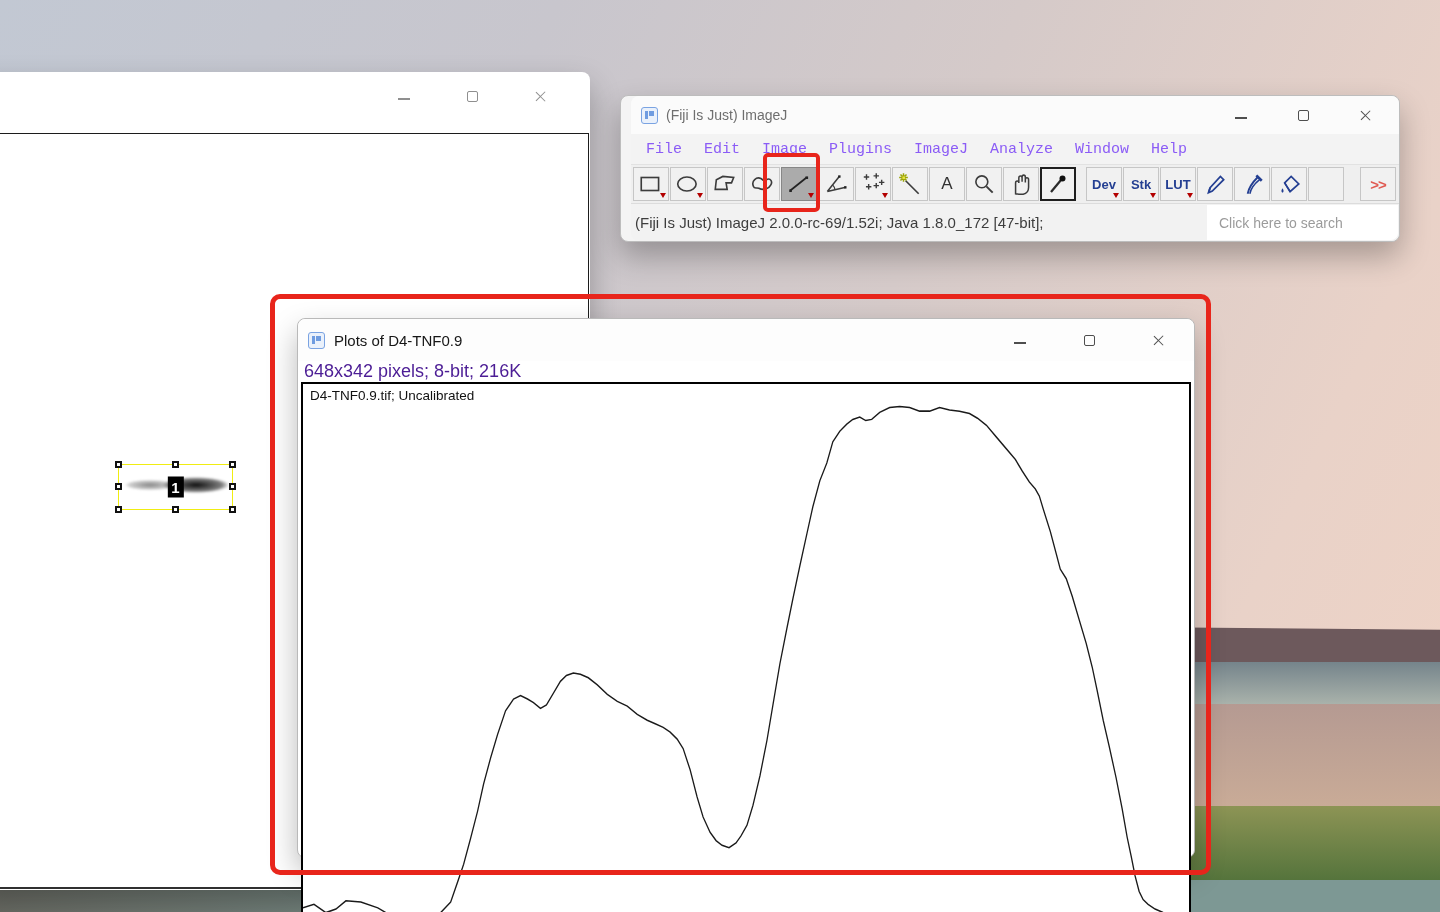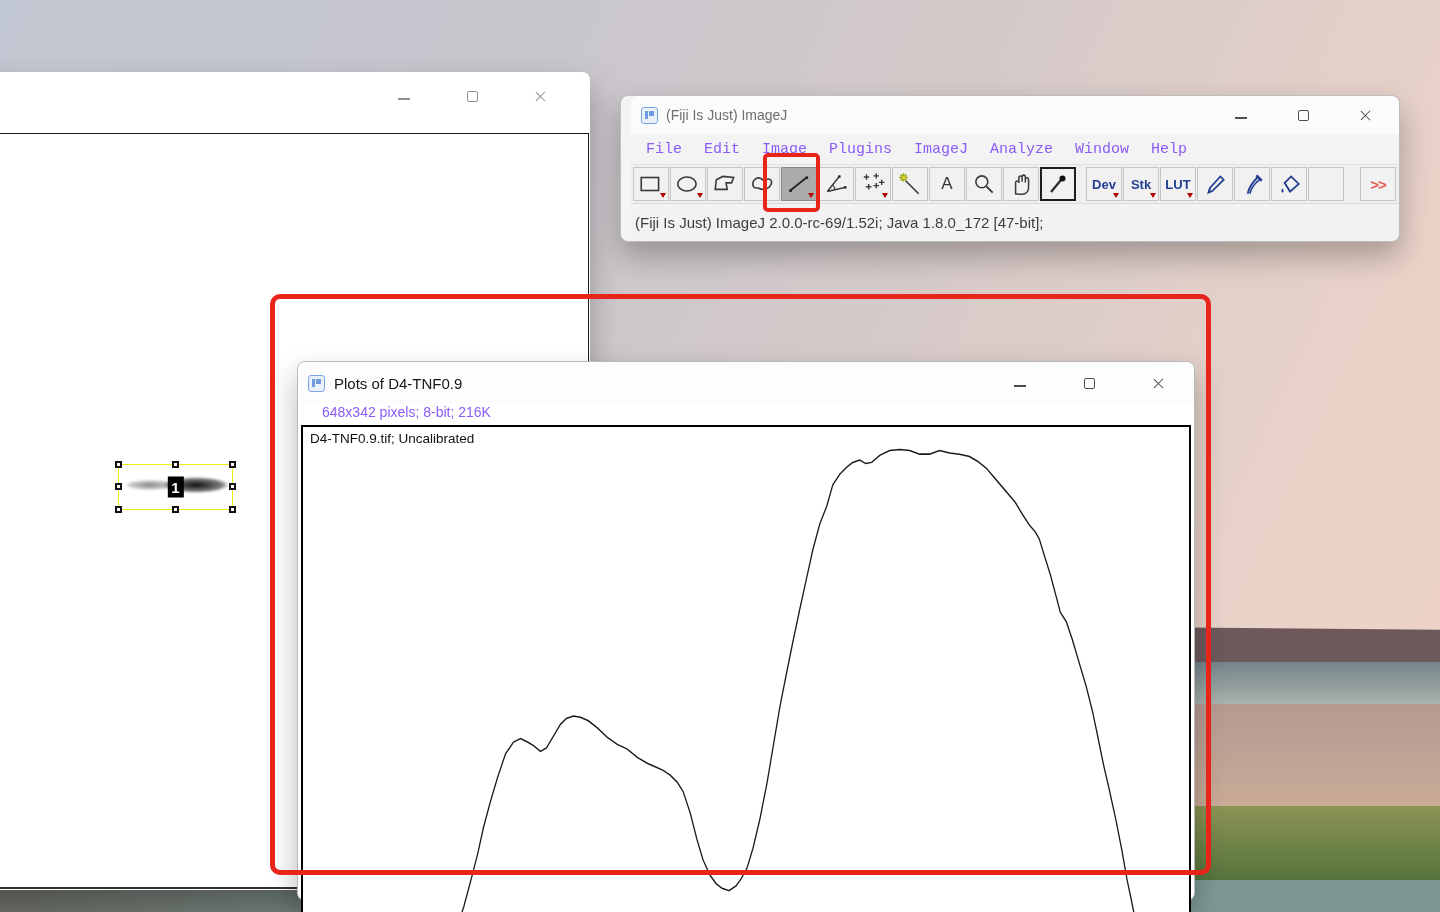--- a/index.html
+++ b/index.html
@@ -63,25 +63,25 @@
   .more-label { color:#e05a52; font-size:15px; font-weight:bold; letter-spacing:-1px; }
   .tb-gap { width:9px; } .tb-flex { flex:1; }
   .dropper-frame { border:2px solid #1e1e1e; }
   .ij-statusbar { position:relative; height:37px; background:#f2f2f2; border-radius:0 0 8px 8px; display:flex; align-items:center; }
   .status-text { font-size:15px; color:#3d3d3d; padding-left:4px; white-space:nowrap; }
   .search-box { position:absolute; right:1px; top:1px; bottom:1px; width:191px; background:#fff; border:none; outline:none;
                 font-size:14px; color:#9b9b9b; padding-left:12px; border-radius:0 0 7px 0; font-family:"Liberation Sans",sans-serif; }
   .search-box::placeholder { color:#9b9b9b; }
 
   
-  .plot-window { left:297px; top:318px; width:898px; height:540px; z-index:30; border:1px solid #b9b9b9;margin-top:43px; }
+  .plot-window { left:297px; top:318px; width:898px; height:540px; z-index:30; border:1px solid #b9b9b9; }
   .plot-titlebar { height:42px; display:flex; align-items:center; padding:0 10px; border-radius:8px 8px 0 0; background:#fdfdfd; }
   .plot-title { font-size:15px; color:#161616; margin-left:9px; }
   .plot-ctls { margin-left:auto; display:flex; gap:49px; padding-right:16px; }
-  .plot-info { font-size:14px; color:#8b5cf6; padding-left:24px; height:20px; }
+  .plot-info { font-size:18px; color:#4c1d95; padding-left:6px; height:20px; }
   .plot-box { position:absolute; left:3px; top:63px; width:890px; height:555px; border:2px solid #000; background:#fff; }
   .plot-label { position:absolute; left:7px; top:4px; font-size:13.5px; color:#111; }
   .plot-box svg { position:absolute; inset:0; width:100%; height:100%; }
 
   
   .app-icon { width:17px; height:17px; border-radius:3px; background:#eaf1fb; border:1.5px solid #7aa3e2; position:relative; flex:none; }
   .app-icon::before { content:""; position:absolute; left:3px; top:3px; width:3px; height:8px; background:#6f9ce0; }
   .app-icon::after { content:""; position:absolute; right:3px; top:3px; width:5px; height:5px; background:#6f9ce0; }
 
   
@@ -268,20 +268,21 @@
         </svg>
     </span>
     <span class="tbtn"></span>
     <span class="tb-flex"></span>
     <span class="tbtn">
       <span class="more-label">&gt;&gt;</span>
     </span>
   </div>
   <div class="ij-statusbar">
     <span class="status-text">(Fiji Is Just) ImageJ 2.0.0-rc-69/1.52i; Java 1.8.0_172 [47-bit];</span>
+    <input class="search-box" type="text" placeholder="Click here to search" style="">
   </div>
 </div>
 
 <div class="win plot-window">
   <div class="plot-titlebar dark">
     <span class="app-icon"></span>
     <span class="plot-title">Plots of D4-TNF0.9</span>
     <span class="plot-ctls">
       <span class="ctl">
           <span class="g-min"></span>

